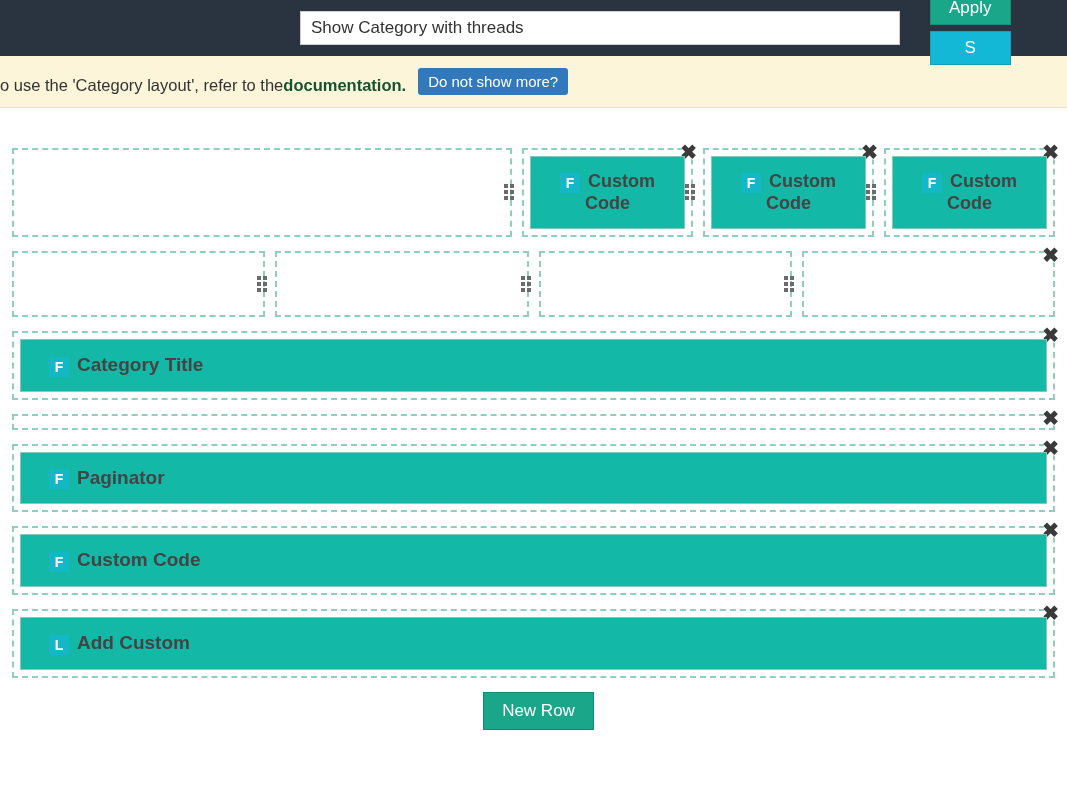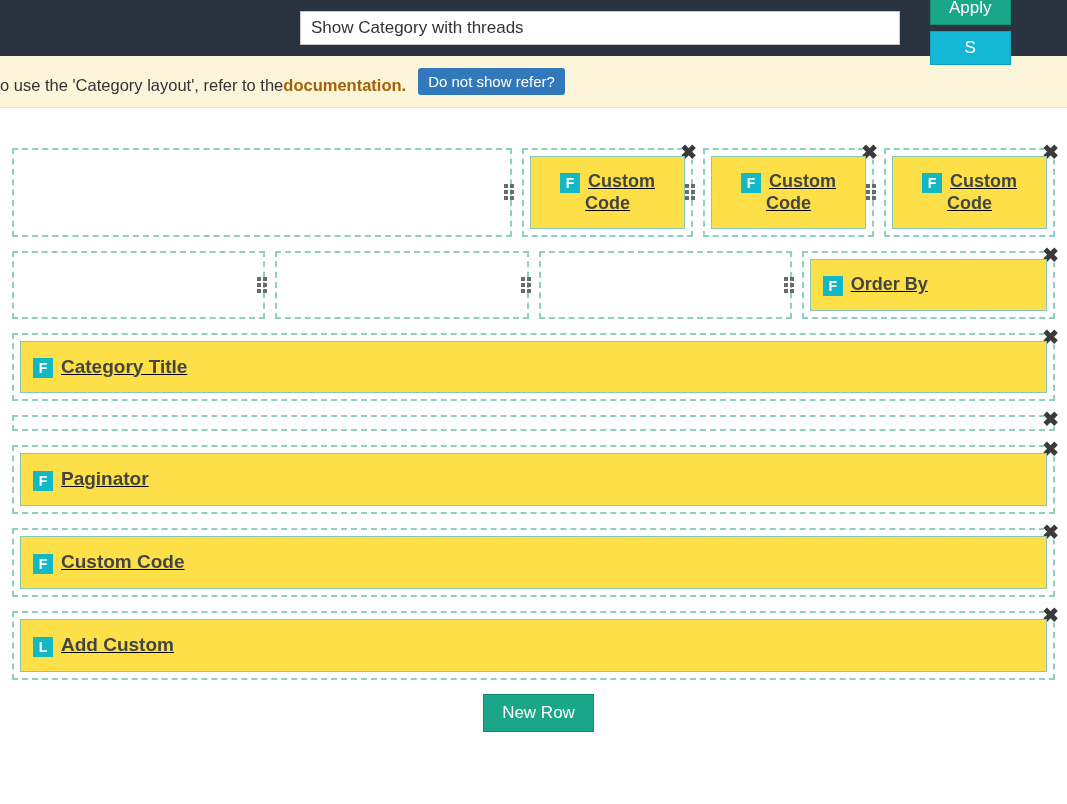--- a/index.html
+++ b/index.html
@@ -49,21 +49,21 @@
   .notice {
     background: #fcf5da;
     border-bottom: 1px solid #ece4c0;
     padding: 12px 0 12px 0;
     font-size: 16.5px;
     color: #333;
     display: flex;
     align-items: flex-end;
   }
   .notice-text-prefix { color: #333; }
-  .notice-link { color: #a16207; font-weight: bold; cursor: pointer; }
+  .notice-link { color: #14532d; font-weight: bold; cursor: pointer; }
   .notice-btn {
     background: #3279bb;
     color: #fff;
     border: none;
     padding: 5px 10px;
     font-size: 15px;
     border-radius: 3px;
     margin-left: 12px;
     cursor: pointer;
     font-family: Verdana, Geneva, sans-serif;
@@ -107,25 +107,24 @@
     gap: 2px;
     cursor: grab;
   }
   .drag-handle span {
     width: 4px;
     height: 4px;
     background: #6b6b6b;
   }
 
   .module {
-    background: #fde047;
+    background: #14b8a6;
     border: 1px solid #86c9b7;
-    padding: 14px 12px;
+    padding: 14px 28px;
     position: relative;
-    text-decoration: underline;
   }
   .module.full { width: 100%; }
   .module-label {
     font-weight: bold;
     font-size: 18px;
     color: #444;
   }
   .tag-box {
     display: inline-block;
     width: 20px;
@@ -178,21 +177,21 @@
   <input class="title-input" type="text" value="Show Category with threads" style="">
   <div class="btn-group">
     <button class="btn">Apply</button>
     <button class="btn btn-secondary">S</button>
   </div>
 </div>
 
 <div class="notice">
   <span class="notice-text-prefix">o use the 'Category layout', refer to the </span>
   <span class="notice-link">documentation.</span>
-  <button class="notice-btn">Do not show refer?</button>
+  <button class="notice-btn">Do not show more?</button>
 </div>
 
 <div class="canvas">
 
   <div class="row row1">
     <div class="col">
       <div class="empty-cell"></div>
       <div class="drag-handle">
           <span></span>
           <span></span>
@@ -267,23 +266,20 @@
           <span></span>
           <span></span>
           <span></span>
           <span></span>
           <span></span>
           <span></span>
         </div>
     </div>
     <div class="col">
       <div class="close-x">✖</div>
-      <div class="module">
-        <span class="tag-box">F</span><span class="module-label">Order By</span>
-      </div>
     </div>
   </div>
 
   <div id="fullrows-container">
       <div class="row row-full">
         <div class="col full">
           <div class="close-x">✖</div>
           <div class="module full"><span class="tag-box F">F</span><span class="module-label">Category Title</span></div>
         </div>
       </div>

